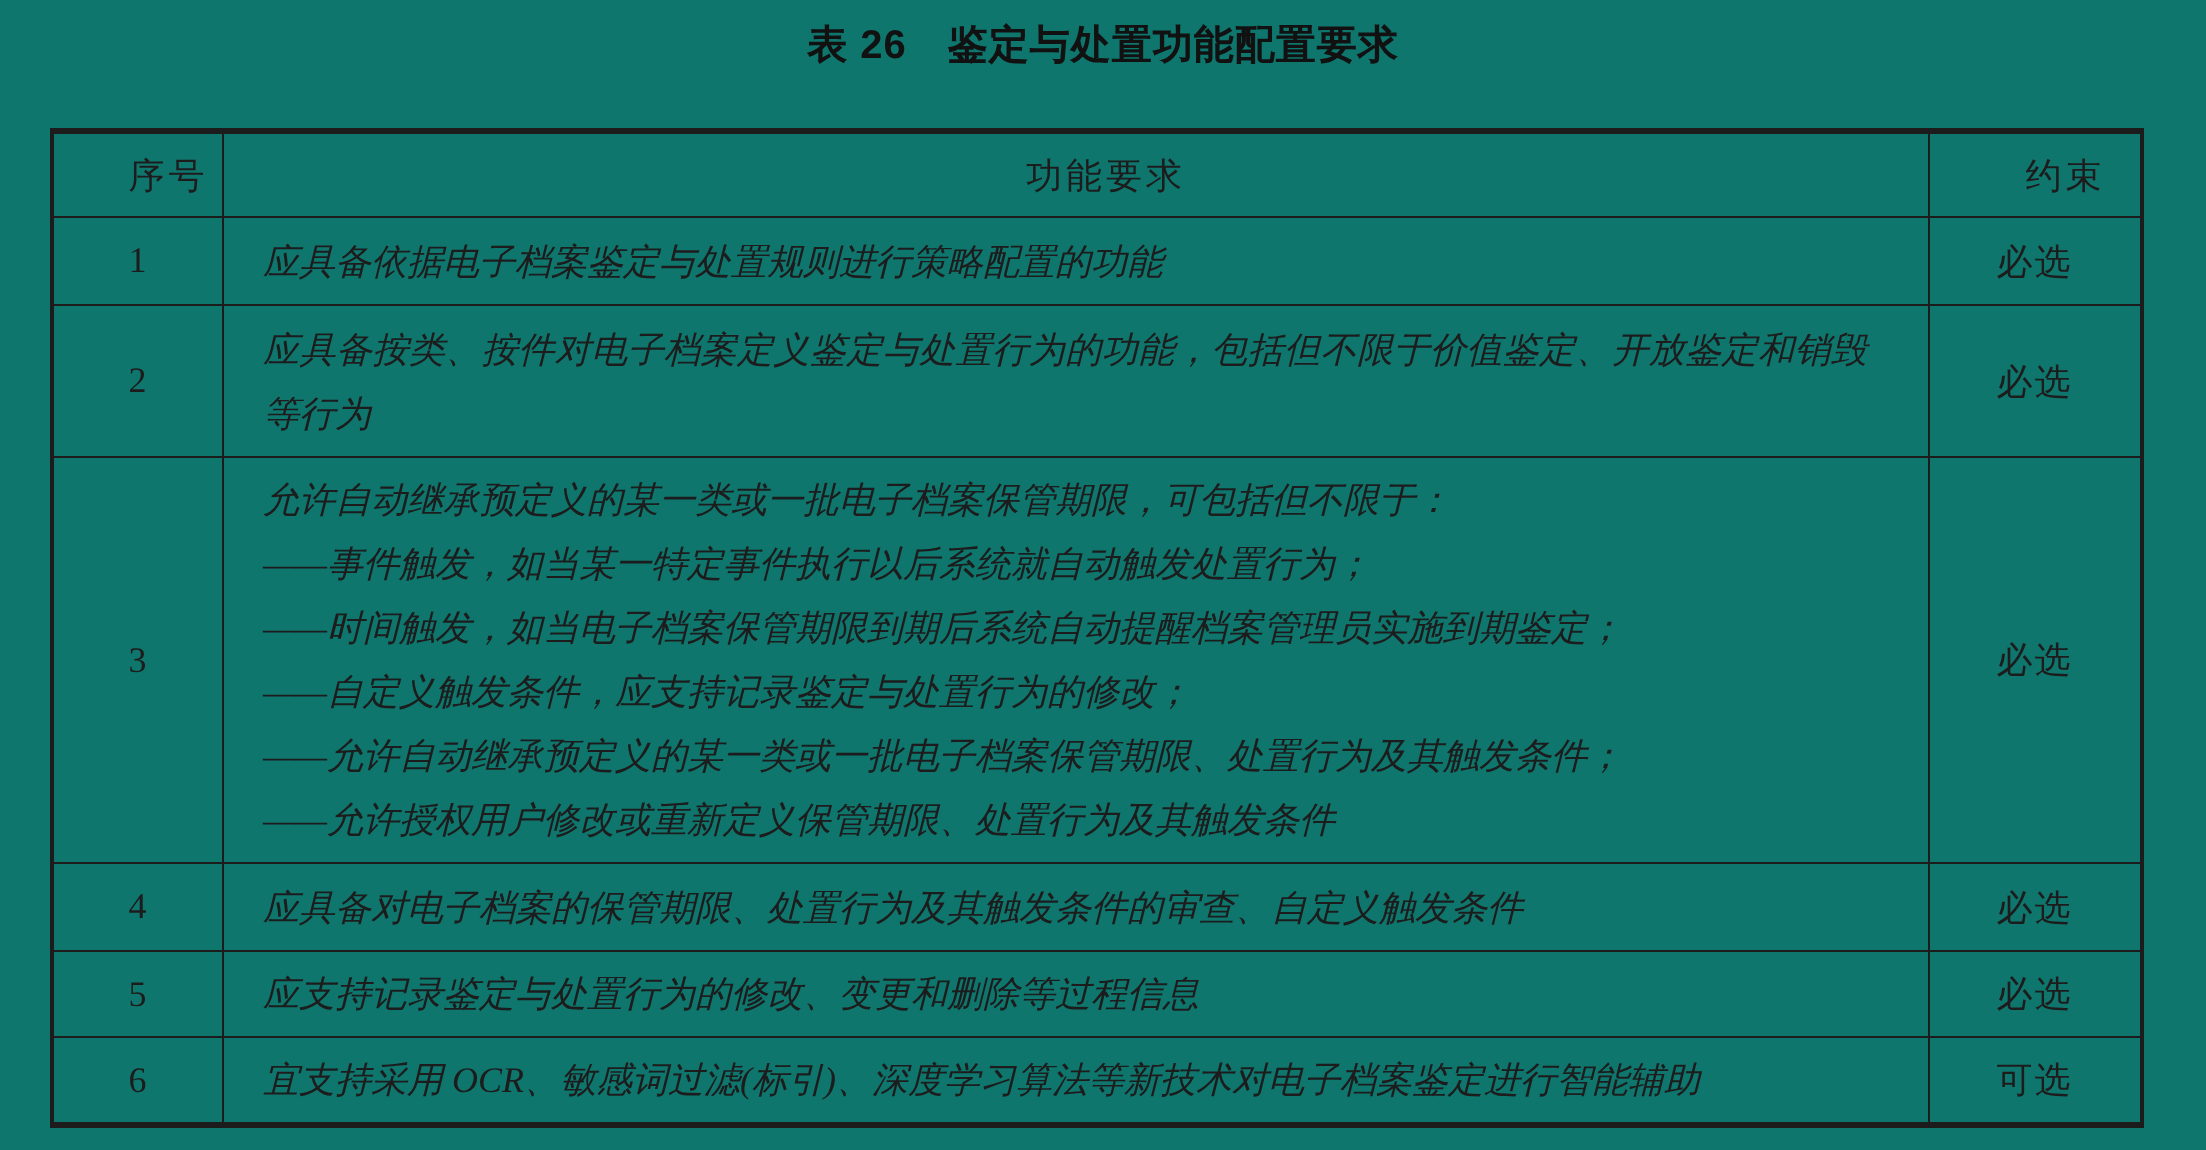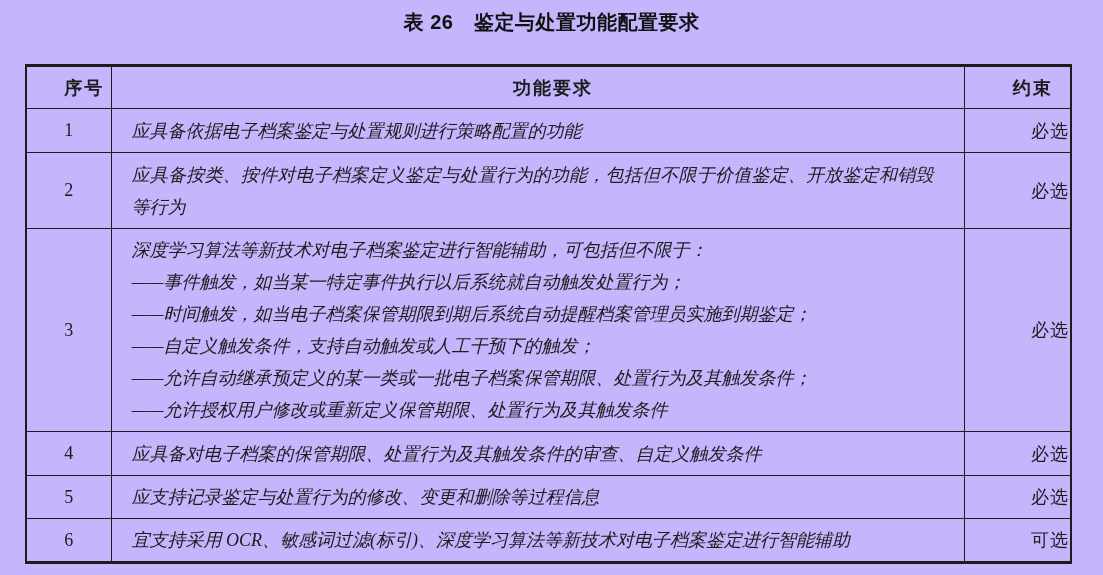--- a/index.html
+++ b/index.html
@@ -10,21 +10,21 @@
   body {
     width: 1103px;
     height: 575px;
     font-family: "Liberation Serif", "DejaVu Serif", serif;
     color: #1c1c1c;
     overflow: hidden;
   }
   .page {
     width: 1103px;
     height: 575px;
-    background: #c4b5fd;
+    background: #0f766e;
     position: relative;
   }
   .caption {
     padding-top: 9px;
     text-align: center;
     font-family: "Liberation Sans", "DejaVu Sans", sans-serif;
     font-weight: 700;
     font-size: 20px;
     letter-spacing: 0.5px;
     color: #111111;
@@ -39,21 +39,21 @@
     border-bottom-width: 3px;
   }
   .doc-table th,
   .doc-table td {
     border: 1.5px solid #1c1c1c;
     vertical-align: middle;
     font-size: 18px;
     color: #1c1c1c;
   }
   .doc-table th {
-    font-weight: bold;
+    font-weight: normal;
     height: 39px;
     text-align: center;
     letter-spacing: 2px;
     padding-left: 32px;
   }
   col.c-no  { width: 85px; }
   col.c-req { width: 853px; }
   col.c-con { width: 107px; }
   td.no-cell {
     text-align: center;
@@ -61,21 +61,21 @@
   td.req-cell {
     padding: 5px 30px 5px 20px;
     text-align: left;
     font-style: italic;
   }
   td.req-cell .line {
     line-height: 32px;
     text-align: justify;
   }
   td.con-cell {
-    text-align: right;
+    text-align: center;
     letter-spacing: 1px;
   }
   tr.h-head { height: 39px; }
   tr.h-r1 { height: 44px; }
   tr.h-r2 { height: 76px; }
   tr.h-r3 { height: 196px; }
   tr.h-r4 { height: 44px; }
   tr.h-r5 { height: 40px; }
   tr.h-r6 { height: 40px; }
 </style>
@@ -112,24 +112,24 @@
         <td class="no-cell">2</td>
         <td class="req-cell">
           <div class="line">应具备按类、按件对电子档案定义鉴定与处置行为的功能，包括但不限于价值鉴定、开放鉴定和销毁等行为</div>
         </td>
         <td class="con-cell">必选</td>
       </tr>
 
       <tr class="h-r3">
         <td class="no-cell">3</td>
         <td class="req-cell">
-          <div class="line">深度学习算法等新技术对电子档案鉴定进行智能辅助，可包括但不限于：</div>
+          <div class="line">允许自动继承预定义的某一类或一批电子档案保管期限，可包括但不限于：</div>
           <div class="line">——事件触发，如当某一特定事件执行以后系统就自动触发处置行为；</div>
           <div class="line">——时间触发，如当电子档案保管期限到期后系统自动提醒档案管理员实施到期鉴定；</div>
-          <div class="line">——自定义触发条件，支持自动触发或人工干预下的触发；</div>
+          <div class="line">——自定义触发条件，应支持记录鉴定与处置行为的修改；</div>
           <div class="line">——允许自动继承预定义的某一类或一批电子档案保管期限、处置行为及其触发条件；</div>
           <div class="line">——允许授权用户修改或重新定义保管期限、处置行为及其触发条件</div>
         </td>
         <td class="con-cell">必选</td>
       </tr>
 
       <tr class="h-r4">
         <td class="no-cell">4</td>
         <td class="req-cell">
           <div class="line">应具备对电子档案的保管期限、处置行为及其触发条件的审查、自定义触发条件</div>

